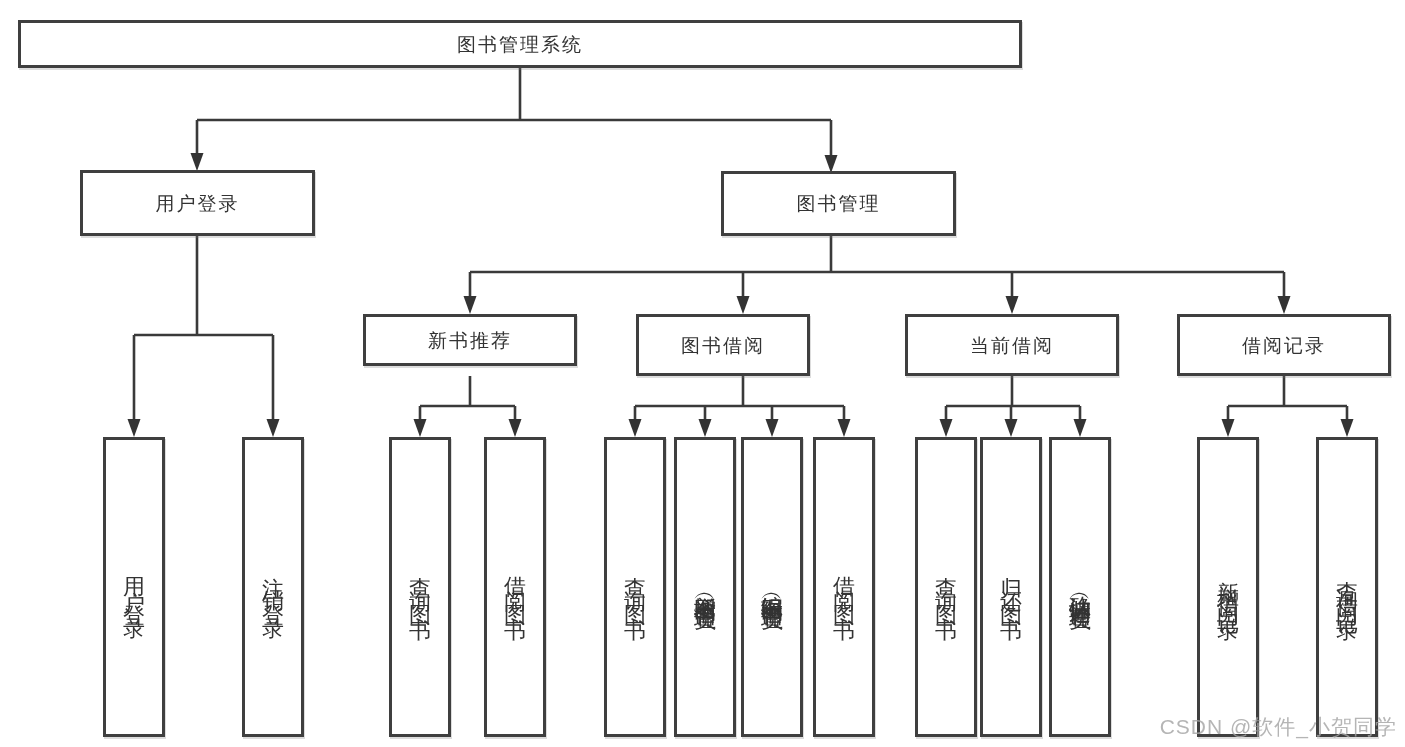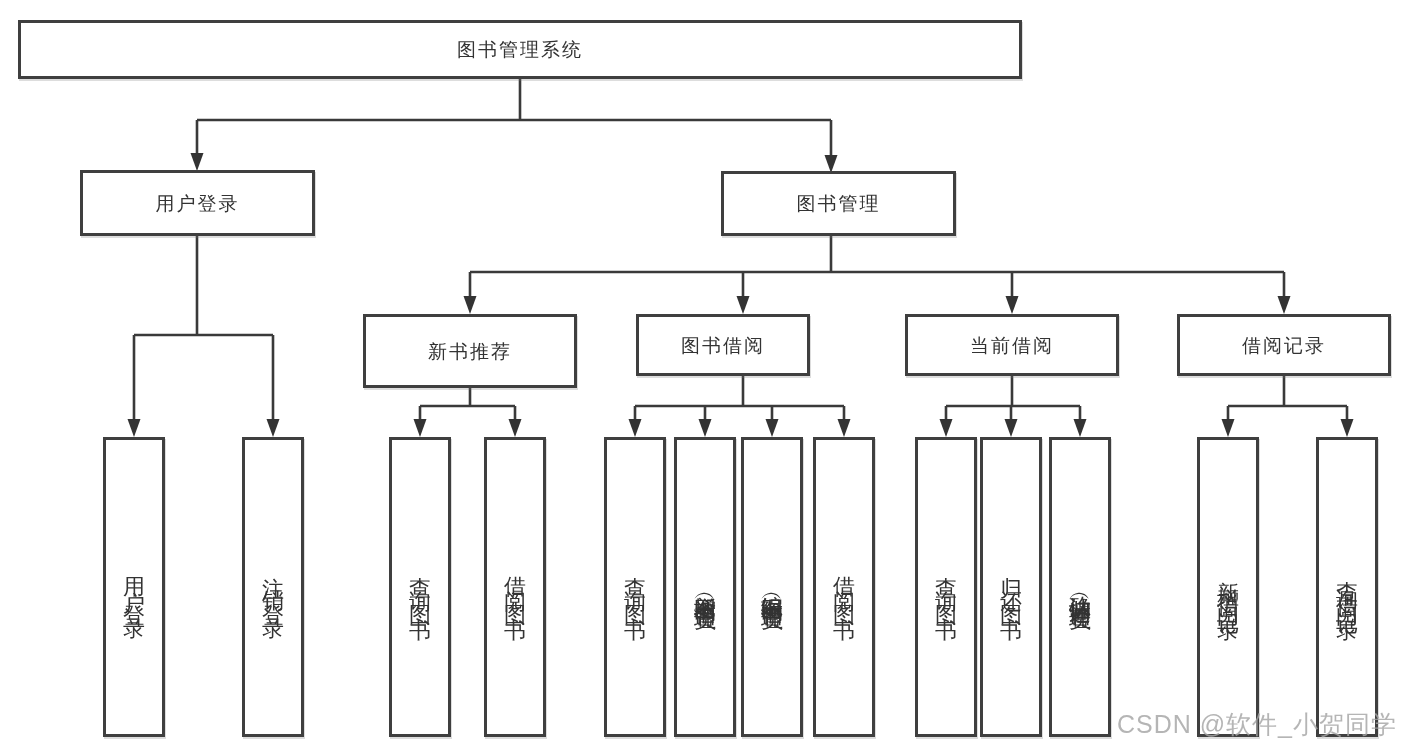--- a/index.html
+++ b/index.html
@@ -43,21 +43,21 @@
   }
   .v-wide  { letter-spacing: 14px; }
   .v-mid   { letter-spacing: 8px;  }
   .v-tight { letter-spacing: 2px;  }
   .conn { stroke: #3a3a3a; stroke-width: 2.6; fill: none; }
   .tip  { fill: #333333; stroke: none; }
   #watermark {
     position: absolute;
     right: 8px;
     bottom: 6px;
-    font-size: 25px;
+    font-size: 21px;
     letter-spacing: 1px;
     color: rgba(165,165,165,0.82);
     z-index: 20;
     white-space: nowrap;
   }
 </style>
 </head>
 <body>
 
 <div id="canvas">
@@ -105,26 +105,26 @@
       <polygon class="tip" points="1073.5,419 1086.5,419 1080,437"></polygon>
     </g>
 
     <g>
       <path class="conn" d="M1284 376 V406 M1228 406 H1347 M1228 406 V420 M1347 406 V420"></path>
       <polygon class="tip" points="1221.5,419 1234.5,419 1228,437"></polygon>
       <polygon class="tip" points="1340.5,419 1353.5,419 1347,437"></polygon>
     </g>
   </svg>
 
-  <div class="node h-node" style="left:18px; top:20px; width:1004px; height:59px;">图书管理系统</div>
+  <div class="node h-node" style="left:18px; top:20px; width:1004px; height:48px;">图书管理系统</div>
 
   <div class="node h-node" style="left:80px; top:170px; width:235px; height:66px;">用户登录</div>
   <div class="node h-node" style="left:713px; top:171px; width:235px; height:65px;margin-left:8px;">图书管理</div>
 
-  <div class="node h-node" style="left:363px; top:314px; width:214px; height:74px;">新书推荐</div>
+  <div class="node h-node" style="left:363px; top:314px; width:214px; height:52px;">新书推荐</div>
   <div class="node h-node" style="left:636px; top:314px; width:174px; height:62px;">图书借阅</div>
   <div class="node h-node" style="left:905px; top:314px; width:214px; height:62px;">当前借阅</div>
   <div class="node h-node" style="left:1177px; top:314px; width:214px; height:62px;">借阅记录</div>
 
   <div class="node v-node v-wide" style="left:103px; top:437px;">用户登录</div>
   <div class="node v-node v-wide" style="left:242px; top:437px;">注销登录</div>
 
   <div class="node v-node v-wide" style="left:389px; top:437px;">查询图书</div>
   <div class="node v-node v-wide" style="left:484px; top:437px;">借阅图书</div>
 

